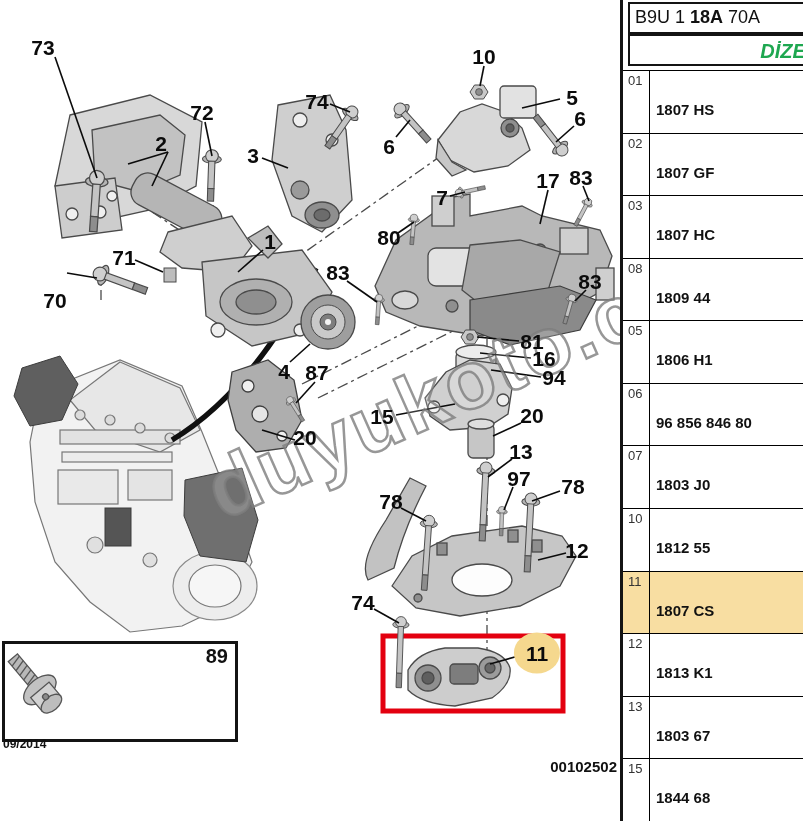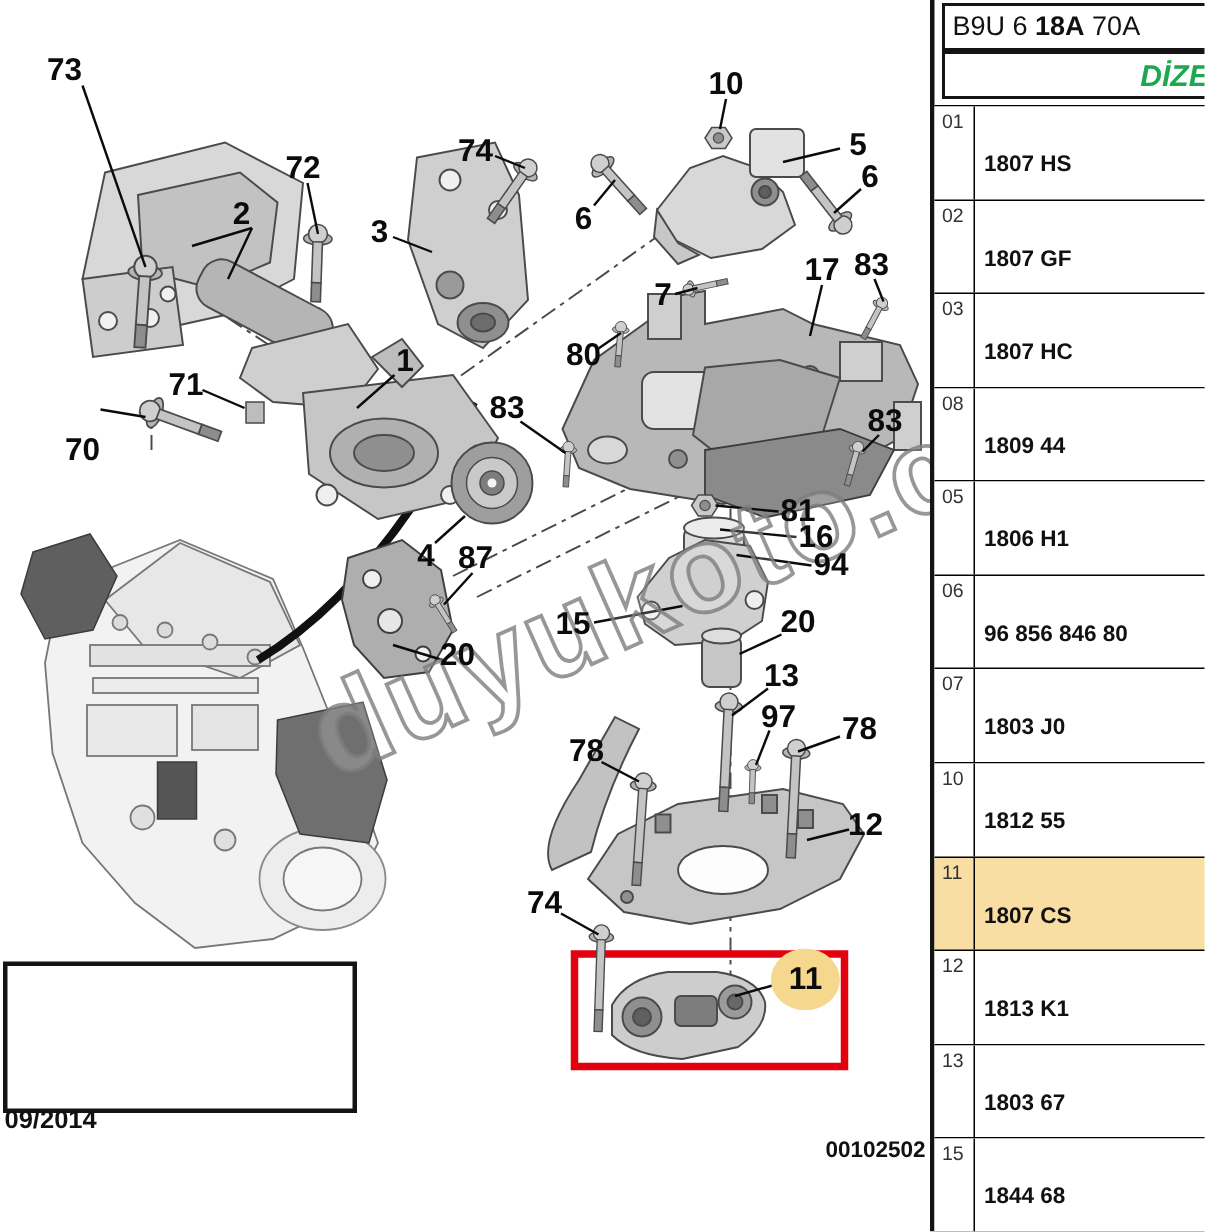--- a/index.html
+++ b/index.html
@@ -29,21 +29,21 @@
   }
   
   #inset{
     position:absolute;left:2px;top:641px;width:230px;height:95px;z-index:3;
     border:3px solid #141414;display:flex;
   }
   .inset-cell{position:relative;flex:1;border-right:3px solid #141414;}
   .inset-cell:last-child{border-right:none;}
   .inset-num{position:absolute;top:1px;right:7px;font-size:20px;font-weight:bold;}
   .inset-cell svg{position:absolute;left:0;top:0;}
-  #date-stamp{position:absolute;left:3px;top:737px;font-size:17px;font-weight:bold;z-index:3;}
+  #date-stamp{position:absolute;left:3px;top:737px;font-size:12px;font-weight:bold;z-index:3;}
   #doc-number{position:absolute;left:455px;top:738px;width:162px;text-align:right;
     font-size:15px;font-weight:bold;z-index:3;margin-top:20px;}
   
   #table-panel{
     position:absolute;left:620px;top:0;width:183px;height:821px;z-index:4;
     border-left:3px solid #141414;background:#fff;
   }
   #header-box{
     position:absolute;left:5px;top:2px;width:200px;height:28px;
     border:2px solid #141414;font-size:18px;line-height:26px;padding-left:5px;
@@ -314,28 +314,45 @@
     <span class="callout" style="left: 521px; top: 451px;">13</span>
     <span class="callout" style="left: 519px; top: 478px;">97</span>
     <span class="callout" style="left: 573px; top: 486px;">78</span>
     <span class="callout" style="left: 391px; top: 501px;">78</span>
     <span class="callout" style="left: 577px; top: 550px;">12</span>
     <span class="callout" style="left: 363px; top: 602px;">74</span>
     <span class="callout hl" style="left: 537px; top: 653px;">11</span>
   </div>
 
 <div id="inset">
+  <div class="inset-cell">
+    <svg width="76" height="89" viewBox="0 0 76 89">
+      <g transform="rotate(-40 40 52)" stroke="#555" stroke-width="1.3">
+        <rect x="34" y="2" width="12" height="36" fill="#b8b8b8"></rect>
+        <line x1="34" y1="8" x2="46" y2="5"></line>
+          <line x1="34" y1="14" x2="46" y2="11"></line>
+        <line x1="34" y1="20" x2="46" y2="17"></line>
+          <line x1="34" y1="26" x2="46" y2="23"></line>
+        <line x1="34" y1="32" x2="46" y2="29"></line>
+        <ellipse cx="40" cy="44" rx="19" ry="11" fill="#c2c2c2"></ellipse>
+        <rect x="28" y="44" width="24" height="18" fill="#d2d2d2"></rect>
+        <ellipse cx="40" cy="62" rx="12" ry="7" fill="#bdbdbd"></ellipse>
+        <circle cx="40" cy="53" r="3" fill="#8a8a8a"></circle>
+      </g>
+    </svg>
+    <span class="inset-num">89</span>
+  </div>
 </div>
 
 <div id="date-stamp">09/2014</div>
 <div id="doc-number">00102502</div>
 
 <div id="table-panel">
   <div id="header-box">
-    <span>B9U 6 </span><b>18A</b><span> 70A</span>
+    <span>B9U 1 </span><b>18A</b><span> 70A</span>
   </div>
   <div id="fuel-box" style="color: rgb(30, 167, 80);">DİZEL</div>
   <div id="rows">
       <div class="prow">
         <div class="no">01</div>
         <div class="code">1807 HS</div>
       </div>
       <div class="prow">
         <div class="no">02</div>
         <div class="code">1807 GF</div>

